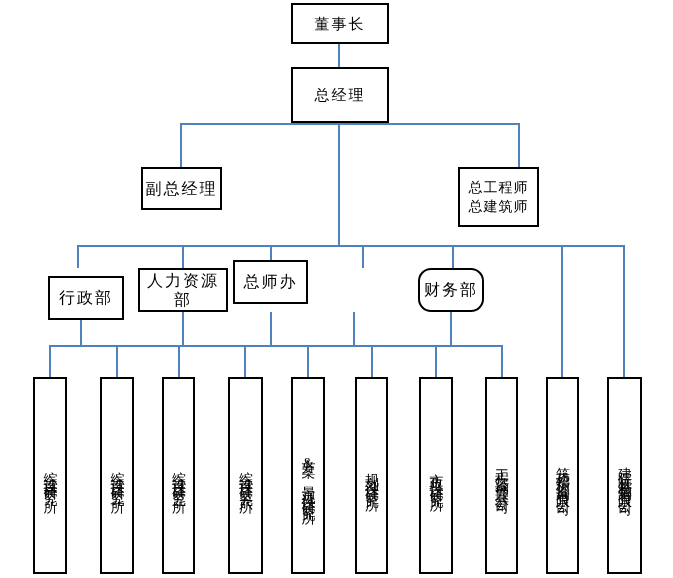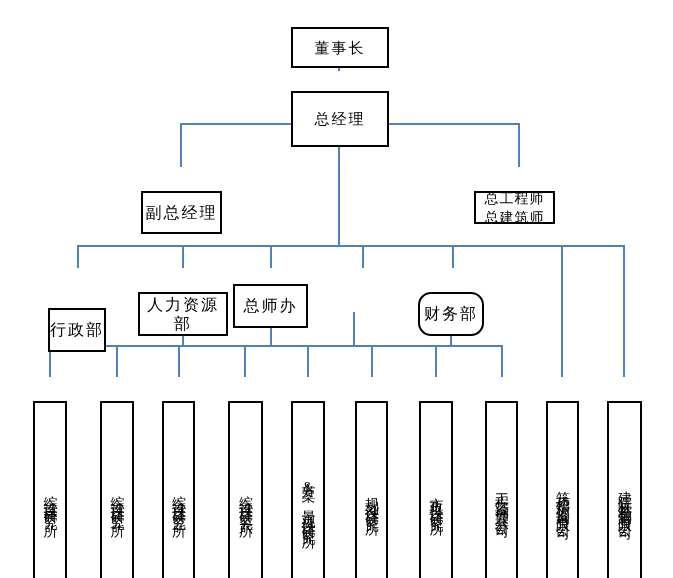--- a/index.html
+++ b/index.html
@@ -17,21 +17,20 @@
     box-sizing: border-box;
     border: 2px solid var(--border, #000000);
     background: #ffffff;
     display: flex;
     align-items: center;
     justify-content: center;
     text-align: center;
     font-size: 15px;
     letter-spacing: 2px;
     line-height: 1.2;
-    margin-top: 24px;
   }
   .node.small { font-size: 16px; }
   .node.two-line {
     white-space: pre-line;
     font-size: 14px;
     letter-spacing: 1px;
     line-height: 19px;
   }
   .vnode {
     writing-mode: vertical-rl;
@@ -79,24 +78,24 @@
   <div class="v" style="left:371px;top:345px;height:32px;"></div>
   <div class="v" style="left:435px;top:345px;height:32px;"></div>
   <div class="v" style="left:501px;top:345px;height:32px;"></div>
 
   <div class="node" style="left:291px;top:3px;width:98px;height:41px;">董事长</div>
 
   <div class="node" style="left:291px;top:67px;width:98px;height:56px;">总经理</div>
 
   <div class="node small" style="left:141px;top:167px;width:81px;height:43px;">副总经理</div>
 
-  <div class="node two-line" style="left:474px;top:167px;width:81px;height:33px;">总工程师
+  <div class="node two-line" style="left:458px;top:167px;width:81px;height:60px;">总工程师
 总建筑师</div>
 
-  <div class="node small" style="left:48px;top:284px;width:58px;height:44px;">行政部</div>
+  <div class="node small" style="left:48px;top:276px;width:76px;height:44px;">行政部</div>
 
   <div class="node small" style="left:138px;top:268px;width:90px;height:44px;">人力资源部</div>
 
   <div class="node small" style="left:233px;top:260px;width:75px;height:44px;">总师办</div>
 
 
   <div class="node small" style="left:418px;top:268px;width:66px;height:44px;border-radius:13px;">财务部</div>
 
   <div class="node vnode" style="left:33px;top:377px;width:34px;height:197px;">综合设计研究一所</div>
 

